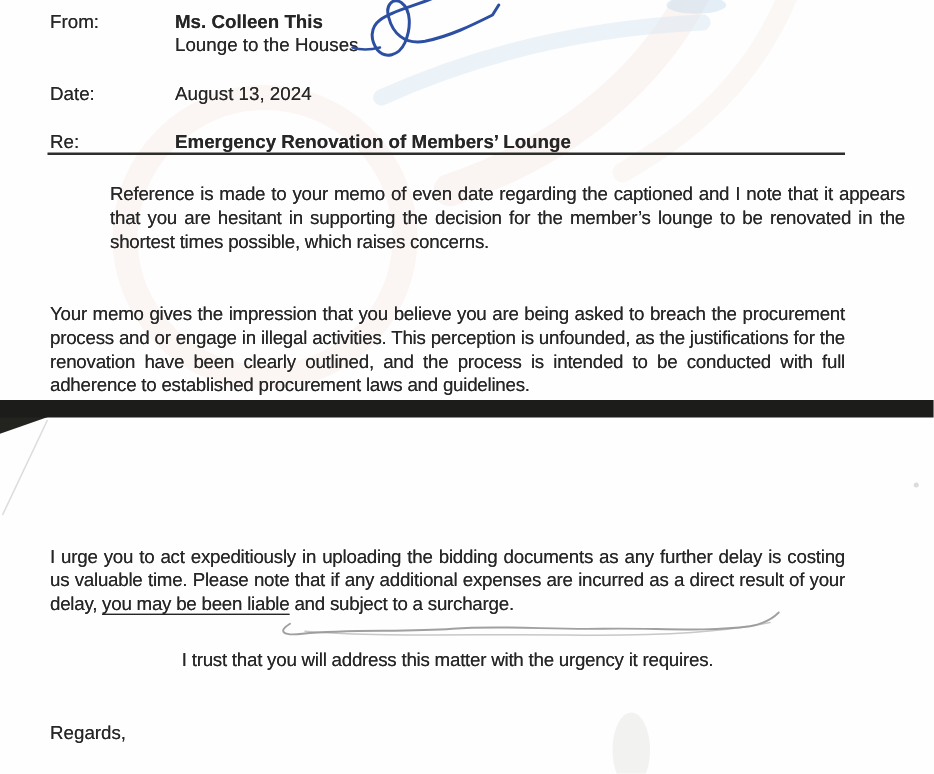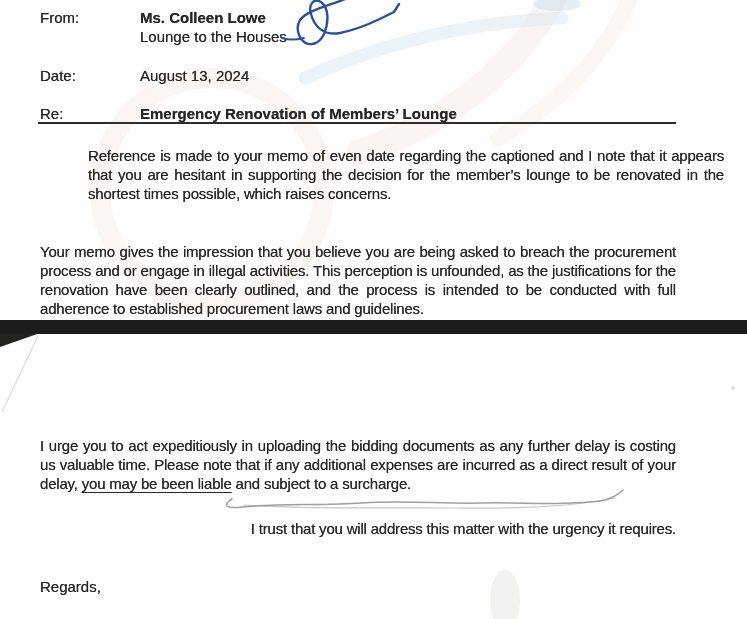--- a/index.html
+++ b/index.html
@@ -41,21 +41,21 @@
 
   .para{
     position:absolute; left:40px; width:636px;
     font-size:15px; line-height:19px; letter-spacing:-0.2px;
     text-align:justify;
     text-shadow:0 0 0.3px rgba(35,35,35,.8);
   }
   .p1{ top:146px;margin-left:48px; }
   .p2{ top:222px;margin-top:20px; }
   .p3{ top:436px; }
-  .p4{ top:519px; text-align:right; }
+  .p4{ top:519px; text-align:center; }
   .closing{ position:absolute; left:40px; top:577px;
     font-size:15px; line-height:19px;
     text-shadow:0 0 0.3px rgba(35,35,35,.8);
   }
   .uline{
     text-decoration:underline;
     text-underline-offset:3px;
     text-decoration-thickness:1px;
   }
 
@@ -78,21 +78,21 @@
     <path d="M 305,78 C 385,42 470,22 562,18" fill="none" stroke="#d7e6f2" stroke-width="13" opacity="0.45" stroke-linecap="round"></path>
     <ellipse cx="557" cy="4" rx="24" ry="7" fill="#bcd7ec" opacity="0.40"></ellipse>
     <ellipse cx="505" cy="600" rx="15" ry="30" fill="#e7e7e3" opacity="0.55"></ellipse>
     <circle cx="733" cy="388" r="2" fill="#b9b9b9" opacity="0.5"></circle>
   </svg>
 
   <div class="content">
     <div class="hdr-row row-from">
       <span class="lbl">From:</span>
       <span class="val">
-        <span class="bold" style="display:block">Ms. Colleen Lowe</span>
+        <span class="bold" style="display:block">Ms. Colleen This</span>
         <span style="display:block">Lounge to the Houses</span>
       </span>
     </div>
 
     <div class="hdr-row row-date">
       <span class="lbl">Date:</span>
       <span>August 13, 2024</span>
     </div>
 
     <div class="hdr-row row-re">

